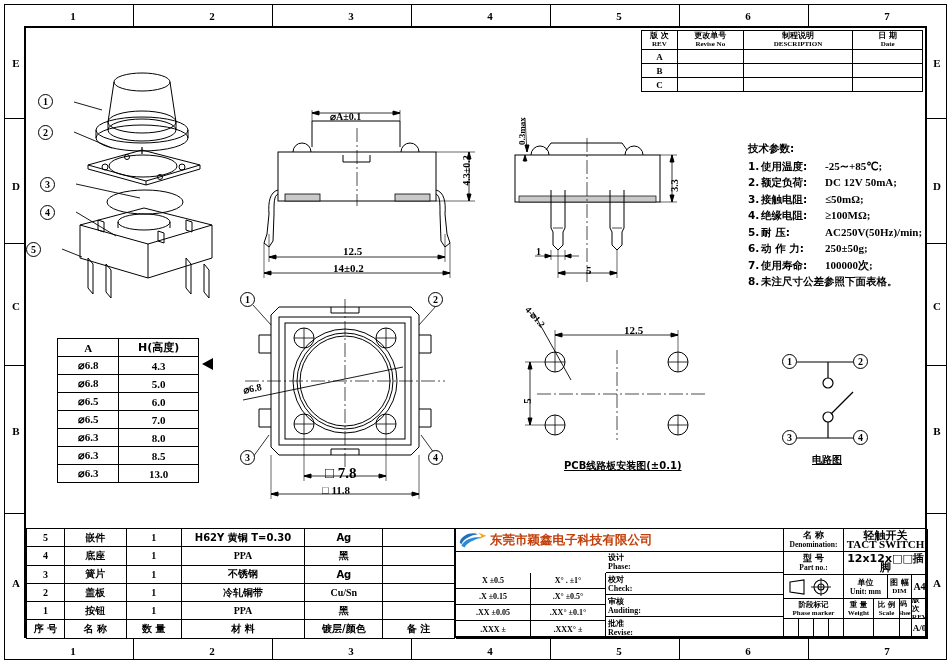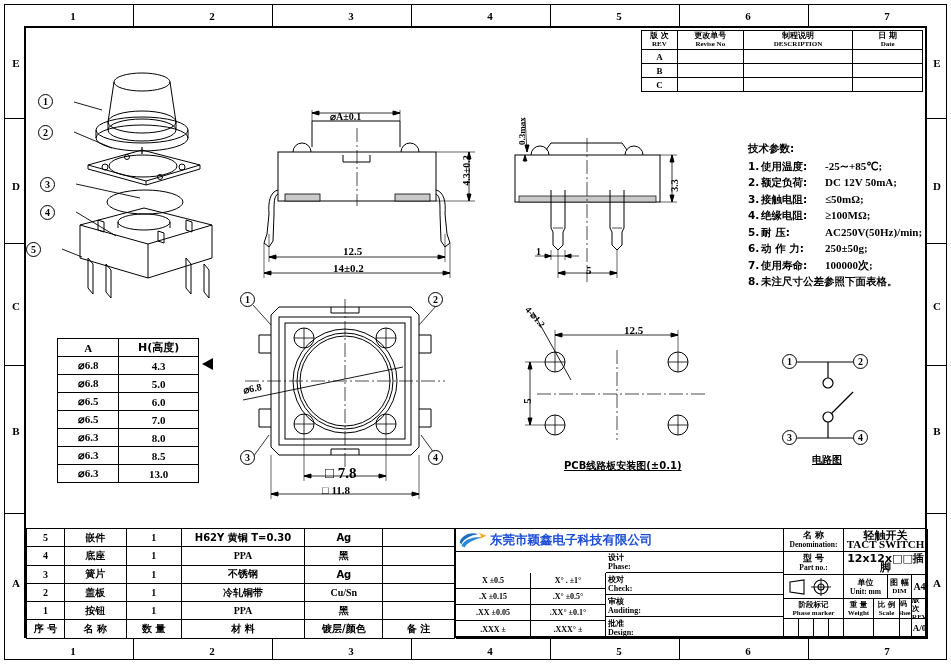--- a/index.html
+++ b/index.html
@@ -115,21 +115,21 @@
   
   #logo-row {
     position: absolute; left: 0; top: 0;
     width: 328px; height: 23px;
     border-right: 1px solid #000; border-bottom: 1px solid #000;
     display: flex; align-items: center;
   }
   #logo-mark { width: 34px; height: 20px; flex: none; }
   #company-name {
     font-family: "DejaVu Sans", sans-serif;
-    font-size: 12.5px; font-weight: bold; color: #1d4ed8;
+    font-size: 12.5px; font-weight: bold; color: #c2410c;
     letter-spacing: 0px;
   }
   
   .dlabel {
     position: absolute;
     font-family: "Liberation Serif", serif;
     font-size: 10px; font-weight: bold; color: #000;
     white-space: nowrap;
   }
   .vert { transform-origin: center; }
@@ -408,21 +408,21 @@
     <div class="tb-cell left" style="left:150px;top:44px;width:178px;height:22px;">
       <span class="cn" style="font-size:8px;">校对</span>
       <span style="font-size:8px;">Check:</span>
     </div>
     <div class="tb-cell left" style="left:150px;top:66px;width:178px;height:22px;">
       <span class="cn" style="font-size:8px;">审核</span>
       <span style="font-size:8px;">Auditing:</span>
     </div>
     <div class="tb-cell left" style="left:150px;top:88px;width:178px;height:22px;">
       <span class="cn" style="font-size:8px;">批准</span>
-      <span style="font-size:8px;">Design:</span>
+      <span style="font-size:8px;">Revise:</span>
     </div>
 
     <div class="tb-cell" style="left:328px;top:0;width:60px;height:23px;">
       <span class="cn" style="font-size:9px;">名  称</span>
       <span style="font-size:7.5px;">Denomination:</span>
     </div>
     <div class="tb-cell" style="left:388px;top:0;width:84px;height:23px;">
       <span class="cn tb-mid">轻触开关</span>
       <span class="tb-mid">TACT SWITCH</span>
     </div>

